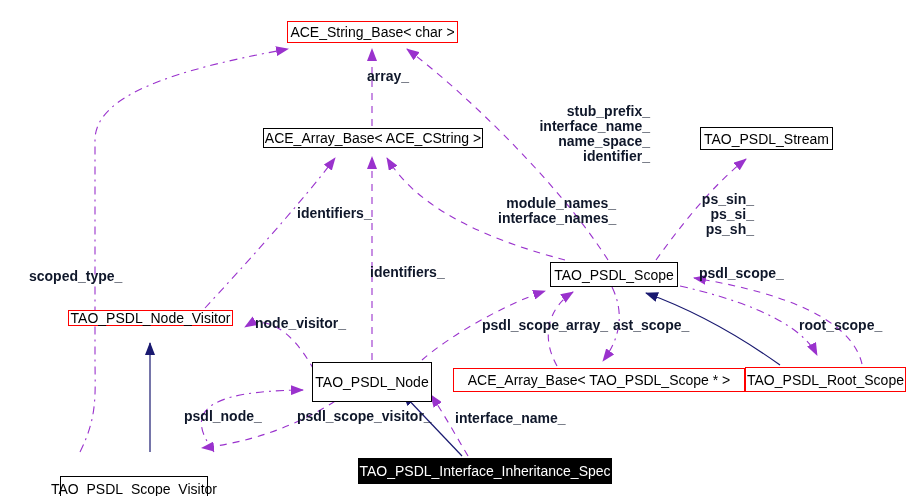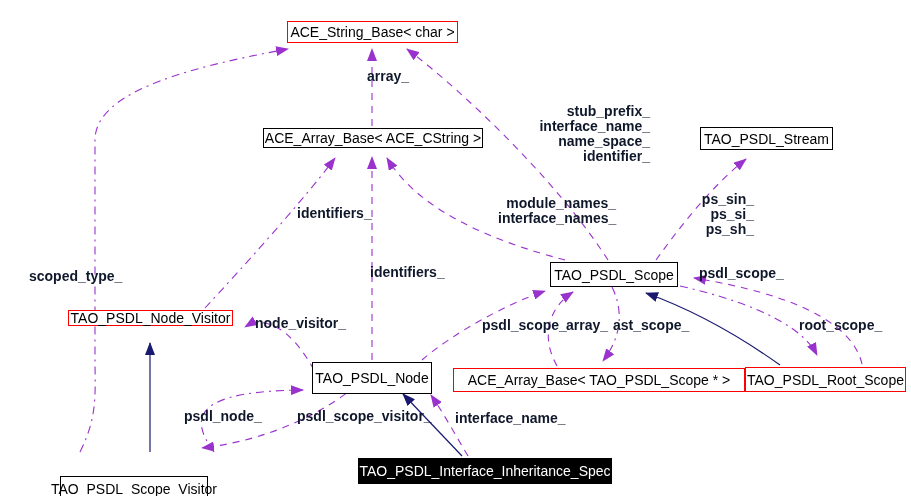--- a/index.html
+++ b/index.html
@@ -83,21 +83,21 @@
   <div class="node red" style="left:287px;top:21px;width:171px;height:22px;">ACE_String_Base&lt; char &gt;</div>
 
   <div class="node" style="left:263px;top:128px;width:220px;height:20px;">ACE_Array_Base&lt; ACE_CString &gt;</div>
 
   <div class="node" style="left:700px;top:127px;width:133px;height:23px;">TAO_PSDL_Stream</div>
 
   <div class="node" style="left:550px;top:262px;width:128px;height:25px;">TAO_PSDL_Scope</div>
 
   <div class="node red" style="left:68px;top:310px;width:165px;height:16px;">TAO_PSDL_Node_Visitor</div>
 
-  <div class="node" style="left:312px;top:362px;width:120px;height:32px;">TAO_PSDL_Node</div>
+  <div class="node" style="left:312px;top:362px;width:120px;height:40px;">TAO_PSDL_Node</div>
 
   <div class="node red" style="left:453px;top:368px;width:292px;height:24px;">ACE_Array_Base&lt; TAO_PSDL_Scope * &gt;</div>
 
   <div class="node red" style="left:745px;top:367px;width:161px;height:25px;">TAO_PSDL_Root_Scope</div>
 
   <div class="node" style="left:60px;top:476px;width:148px;height:26px;">TAO_PSDL_Scope_Visitor</div>
 
   <div class="node focus" style="left:358px;top:458px;width:254px;height:26px;text-align:right;">TAO_PSDL_Interface_Inheritance_Spec</div>
 
   <div class="elabel" style="left:367px;top:69px;">array_</div>

